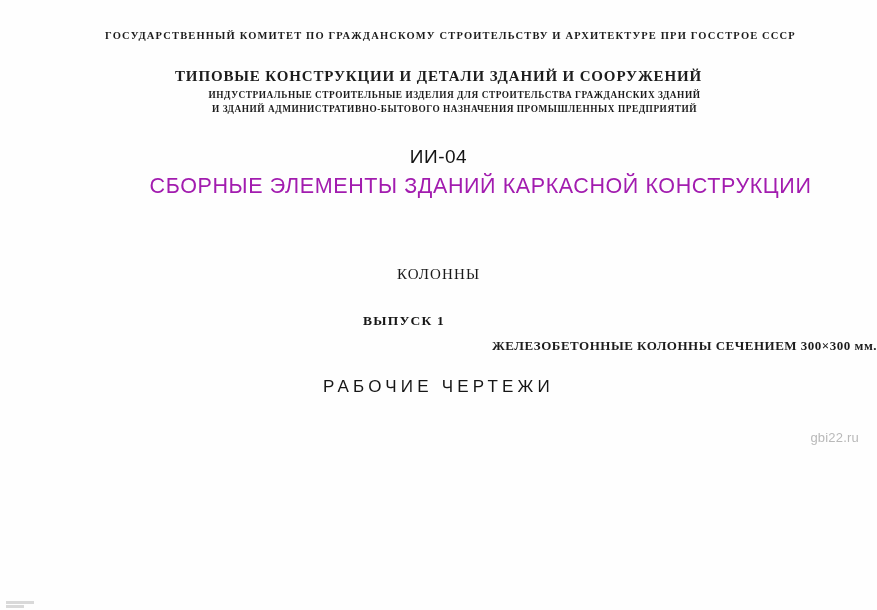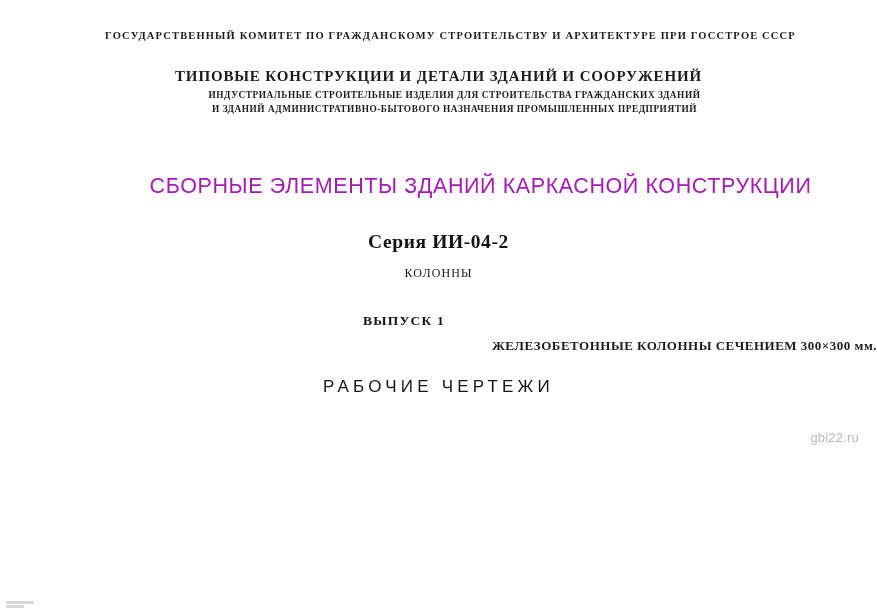--- a/index.html
+++ b/index.html
@@ -101,21 +101,21 @@
     letter-spacing: 0.6px;
     color: #141414;
   }
   .element-name {
     position: absolute;
     top: 266px;
     left: 0;
     width: 877px;
     text-align: center;
     font-family: "Liberation Serif", serif;
-    font-size: 12px;
+    font-size: 15px;
     letter-spacing: 1.1px;
     color: #1a1a1a;
   }
   .issue {
     position: absolute;
     top: 313px;
     left: 0;
     width: 808px;
     text-align: center;
     font-family: "Liberation Serif", serif;
@@ -180,24 +180,24 @@
 
     <div class="org-line">ГОСУДАРСТВЕННЫЙ КОМИТЕТ ПО ГРАЖДАНСКОМУ СТРОИТЕЛЬСТВУ И АРХИТЕКТУРЕ ПРИ ГОССТРОЕ СССР</div>
 
     <div class="sub1">ТИПОВЫЕ КОНСТРУКЦИИ И ДЕТАЛИ ЗДАНИЙ И СООРУЖЕНИЙ</div>
 
     <div class="sub2">
       <div>ИНДУСТРИАЛЬНЫЕ СТРОИТЕЛЬНЫЕ ИЗДЕЛИЯ ДЛЯ СТРОИТЕЛЬСТВА ГРАЖДАНСКИХ ЗДАНИЙ</div>
       <div>И ЗДАНИЙ АДМИНИСТРАТИВНО-БЫТОВОГО НАЗНАЧЕНИЯ ПРОМЫШЛЕННЫХ ПРЕДПРИЯТИЙ</div>
     </div>
 
+    <div class="series-code">ИИ-04</div>
 
     <div class="main-title">СБОРНЫЕ ЭЛЕМЕНТЫ ЗДАНИЙ КАРКАСНОЙ КОНСТРУКЦИИ</div>
 
-    <div class="series-name">Серия  ИИ-04-2</div>
 
     <div class="element-name">КОЛОННЫ</div>
 
     <div class="issue">ВЫПУСК 1</div>
 
     <div class="issue-desc">ЖЕЛЕЗОБЕТОННЫЕ КОЛОННЫ СЕЧЕНИЕМ  300×300  мм.</div>
 
     <div class="doc-kind">РАБОЧИЕ ЧЕРТЕЖИ</div>
 
     <div class="watermark">gbi22.ru</div>

